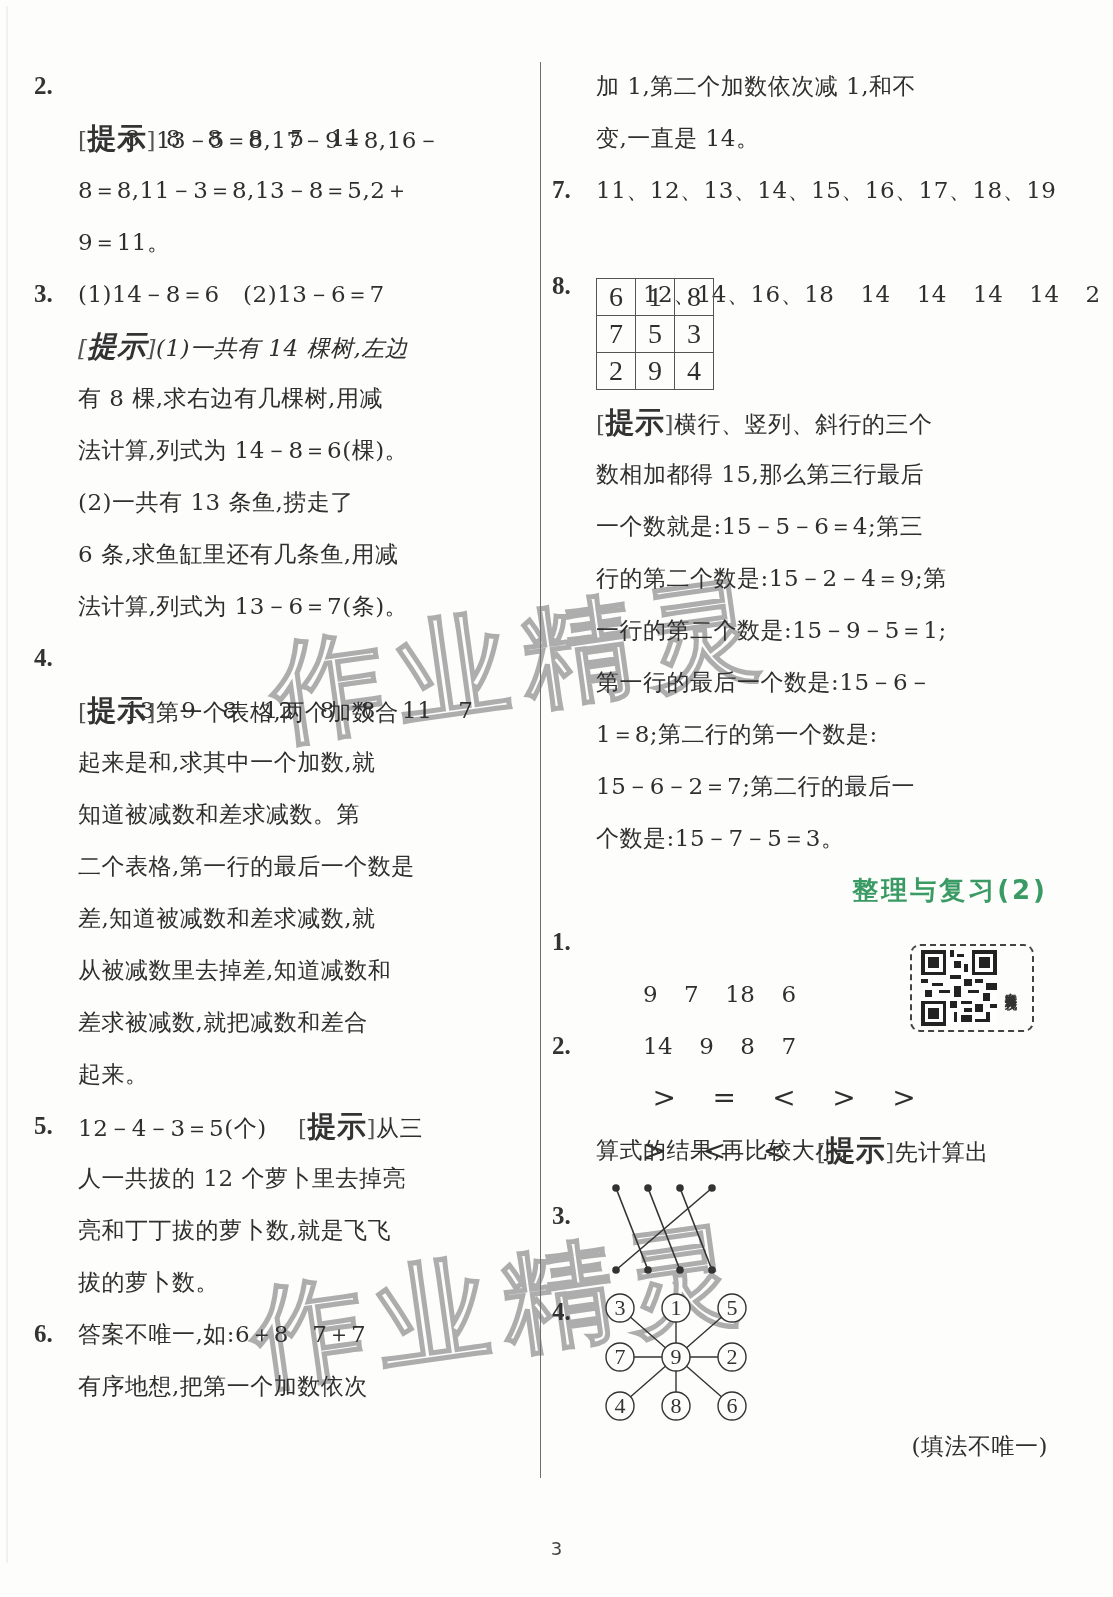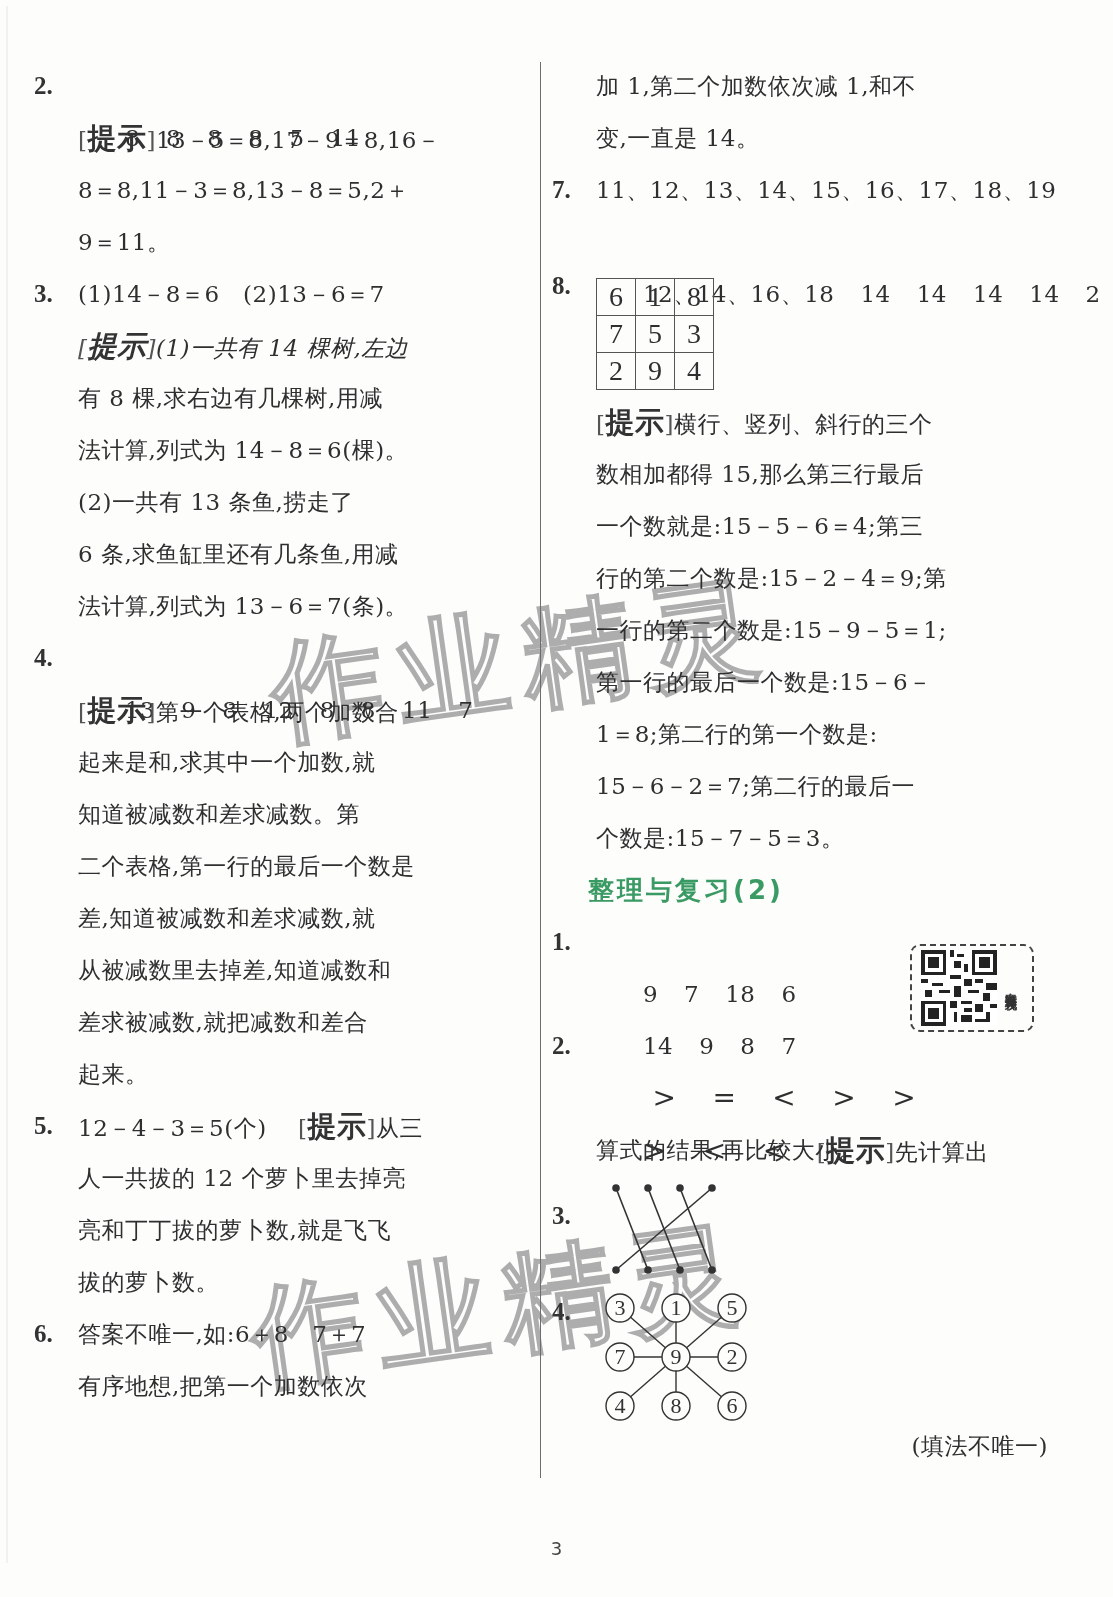--- a/index.html
+++ b/index.html
@@ -34,21 +34,21 @@
       letter-spacing: 0.5px;
     }
     .justify { display: flex; justify-content: space-between; white-space: nowrap; font-style: italic; }
     .hint {
       font-family: "DejaVu Sans", sans-serif; font-weight: bold; font-size: 29px;
       color: #333;
     }
     .br { font-weight: normal; font-family: "DejaVu Serif", serif; color: #555; }
     .spaced span { margin-right: 26px; }
     .section-title {
-      text-align: left; color: #3a9a63; font-family: "DejaVu Sans", sans-serif;
+      text-align: right; color: #3a9a63; font-family: "DejaVu Sans", sans-serif;
       font-weight: bold; font-size: 26px; line-height: 52px; height: 52px;
       letter-spacing: 3px; margin-left: 40px;
     }
     .magic {
       border-collapse: collapse; margin: 2px 0 6px 0;
       font-family: "Liberation Serif", serif; font-size: 28px;
     }
     .magic td {
       width: 38px; height: 36px; border: 1.5px solid #555; text-align: center;
       padding: 0; line-height: 36px;

